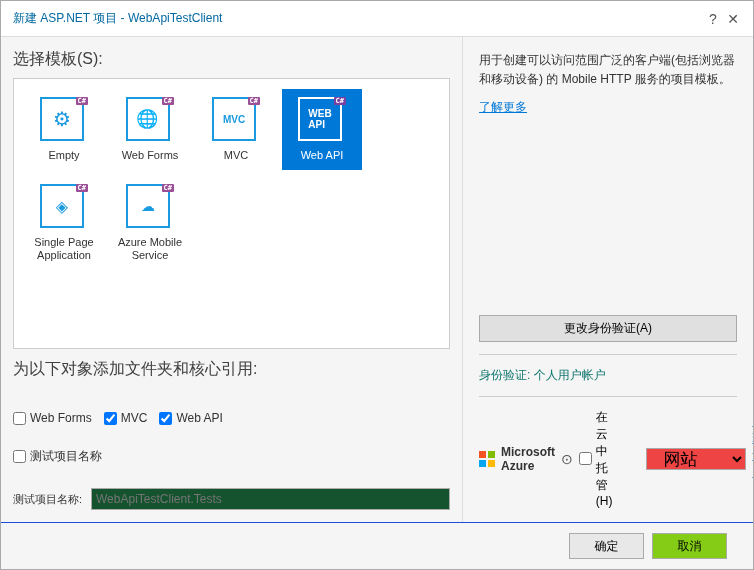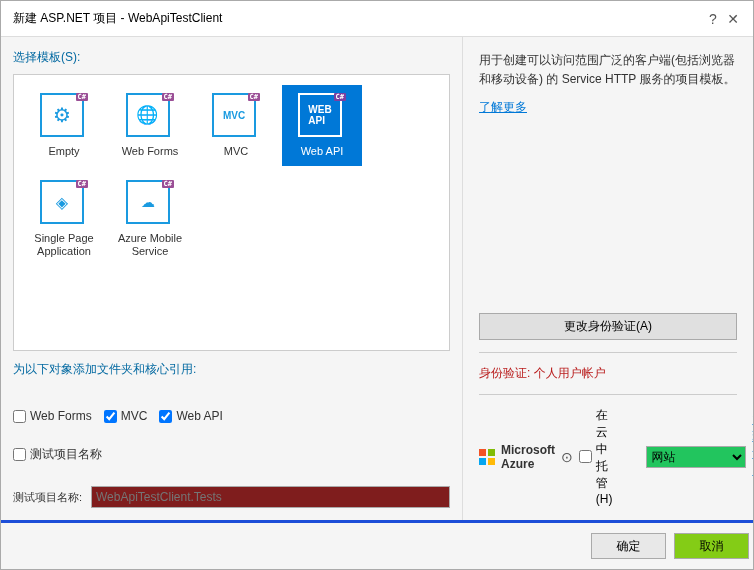--- a/index.html
+++ b/index.html
@@ -26,21 +26,21 @@
       background: #fff;
       border-bottom: 1px solid #ddd;
       padding: 8px 12px;
       display: flex;
       align-items: center;
       justify-content: space-between;
       height: 36px;
     }
     .title-bar-text {
       font-size: 12px;
-      color: #000000;
+      color: #0369a1;
     }
     .title-bar-controls {
       display: flex;
       gap: 4px;
     }
     .title-btn {
       width: 16px;
       height: 16px;
       background: none;
       border: none;
@@ -65,22 +65,22 @@
       border-right: 1px solid #ddd;
     }
     .right-panel {
       width: 290px;
       padding: 14px 16px;
       display: flex;
       flex-direction: column;
       gap: 10px;
     }
     .section-label {
-      font-size: 12px;
-      color: #0369a1;
+      font-size: 16px;
+      color: #404040;
       margin-bottom: 8px;
     }
     .template-grid {
       display: grid;
       grid-template-columns: repeat(4, 80px);
       gap: 6px;
       border: 1px solid #ccc;
       background: #fff;
       padding: 10px;
       flex: 1;
@@ -194,21 +194,21 @@
       color: #333;
       min-width: 70px;
     }
     .field-input {
       flex: 1;
       height: 22px;
       border: 1px solid #aaa;
       padding: 0 4px;
       font-size: 12px;
       color: #999;
-      background: #7f1d1d;
+      background: #14532d;
     }
     
     .desc-text {
       font-size: 12px;
       color: #333;
       line-height: 1.6;
     }
     .link-text {
       color: #0078d7;
       text-decoration: underline;
@@ -224,21 +224,21 @@
       display: inline-block;
       margin-top: 60px;
     }
     .auth-section {
       display: flex;
       flex-direction: column;
       gap: 6px;
     }
     .auth-label {
       font-size: 12px;
-      color: #b91c1c;
+      color: #0f766e;
     }
     .divider {
       border: none;
       border-top: 1px solid #ccc;
       margin: 2px 0;
     }
     .azure-section {
       display: flex;
       gap: 6px;
     }
@@ -272,36 +272,37 @@
     .dropdown-row {
       display: flex;
       align-items: center;
       gap: 4px;
       margin-left: 28px;
     }
     .dropdown-select {
       width: 100px;
       height: 22px;
       border: 1px solid #aaa;
-      font-size: 12px;
-      background: #22c55e;
+      font-size: 17px;
+      background: #ef4444;
+      padding-left: 12px;
     }
     .manage-link {
       color: #0078d7;
       text-decoration: underline;
       cursor: pointer;
       font-size: 12px;
       margin-top: 4px;
     }
     .dialog-footer {
-      padding: 10px 4px;
+      padding: 10px 26px;
       display: flex;
       justify-content: flex-end;
       gap: 8px;
-      border-top: 3px solid #1d4ed8;
+      border-top: 1px solid #1d4ed8;
       background: #f5f5f5;
     }
     .footer-btn {
       width: 75px;
       height: 26px;
       font-size: 12px;
       cursor: pointer;
       border: 1px solid #aaa;
       background: #84cc16;
     }
@@ -413,21 +414,21 @@
           </label>
         </div>
         <div class="field-row">
           <span class="field-label">测试项目名称:</span>
           <input class="field-input" type="text" placeholder="WebApiTestClient.Tests" style="">
         </div>
       </div>
     </div>
 
     <div class="right-panel">
-      <p class="desc-text">用于创建可以访问范围广泛的客户端(包括浏览器和移动设备) 的 Service HTTP 服务的项目模板。</p>
+      <p class="desc-text">用于创建可以访问范围广泛的客户端(包括浏览器和移动设备) 的 Mobile HTTP 服务的项目模板。</p>
       <a class="link-text">了解更多</a>
 
       <div style="flex:1;"></div>
 
       <button class="auth-btn">更改身份验证(A)</button>
 
       <hr class="divider">
 
       <div class="auth-section">
         <span class="auth-label">

